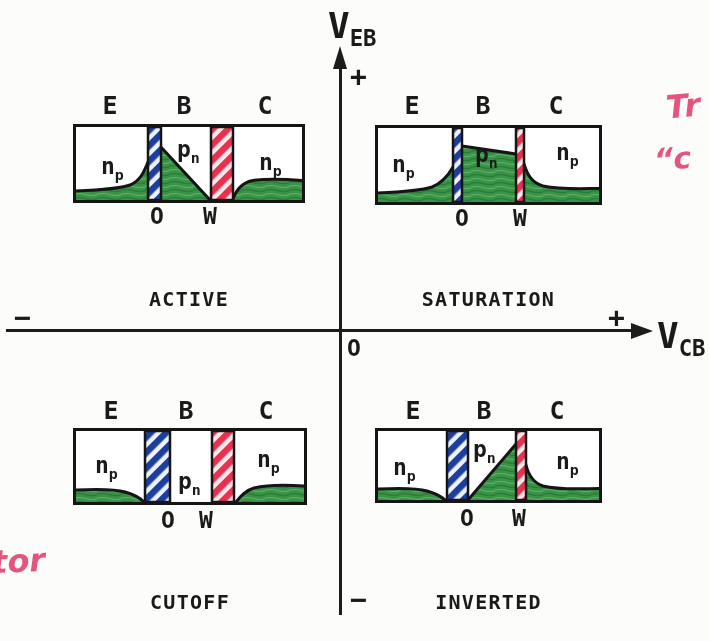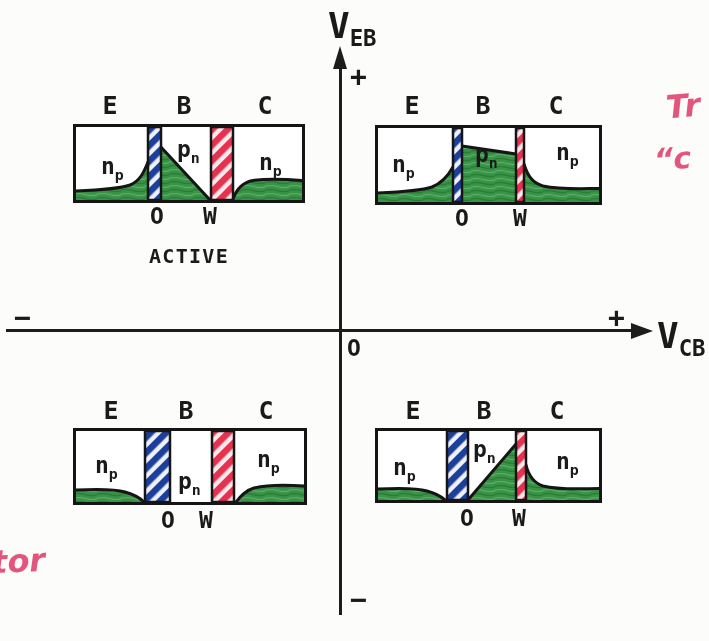--- a/index.html
+++ b/index.html
@@ -21,21 +21,21 @@
   .origin-label { position:absolute; font-size:23px; font-weight:bold; line-height:1; }
   
   .quad { position:absolute; }
   .quad svg.device { position:absolute; left:0; }
   .region-lbl { position:absolute; top:0; transform:translateX(-50%);
     font-size:25px; font-weight:bold; line-height:1; }
   .carrier { position:absolute; font-size:23px; font-weight:bold; line-height:1; }
   .carrier sub { font-size:0.65em; }
   .ow { position:absolute; transform:translateX(-50%); font-size:23px; font-weight:bold; line-height:1; }
   .quad-title { position:absolute; left:0; width:100%; text-align:center;
-    font-size:20px; font-weight:bold; letter-spacing:1.3px; line-height:1; }
+    font-size:20px; font-weight:bold; letter-spacing:1.3px; line-height:1;margin-top:43px; }
   .edge { fill:none; stroke:#151515; stroke-width:3; stroke-linecap:round; }
   
   .note { position:absolute; font-family:"DejaVu Sans", sans-serif; font-style:italic;
     font-weight:bold; color:#e4557e; line-height:1; }
   .note-tr { left:666px; top:90px; font-size:32px; transform:rotate(-5deg); }
   .note-quote { left:654px; top:144px; font-size:30px; transform:rotate(-4deg); }
   .note-tor { left:-8px; top:545px; font-size:32px; transform:rotate(-3deg); }
 </style>
 </head>
 <body>
@@ -112,20 +112,21 @@
       <path class="edge" d="M149,39 C153,52 158,58 168,61 C187,65 211,63.5 224,63.5"></path>
       <rect x="78" y="3" width="9" height="74" fill="url(#patBlue)" stroke="#151515" stroke-width="2.5"></rect>
       <rect x="141" y="3" width="8" height="74" fill="url(#patRed)" stroke="#151515" stroke-width="2.5"></rect>
       <rect x="1.5" y="1.5" width="224" height="77" fill="none" stroke="#151515" stroke-width="3"></rect>
     </svg>
     <span class="carrier" style="left:17px; top:60px"><span>n</span><sub>p</sub></span>
     <span class="carrier" style="left:100px; top:50px"><span>p</span><sub>n</sub></span>
     <span class="carrier" style="left:181px; top:48px"><span>n</span><sub>p</sub></span>
     <span class="ow" style="left:87px; top:114px">O</span>
     <span class="ow" style="left:145px; top:114px">W</span>
+    <div class="quad-title" style="top:153px">SATURATION</div>
   </section>
 
   <section class="quad" style="left:73px; top:398px; width:234px; height:175px">
     <span class="region-lbl" style="left:38px">E</span>
     <span class="region-lbl" style="left:113px">B</span>
     <span class="region-lbl" style="left:193px">C</span>
     <svg class="device" style="top:30px" width="234" height="77" viewBox="0 0 234 77">
       <rect x="0" y="0" width="234" height="77" fill="#ffffff"></rect>
       <path d="M3,74 L3,62 C24,61 42,61 52,64 C61,66.5 67,70 71,74 Z" fill="url(#patGreen)"></path>
       <path class="edge" d="M3,62 C24,61 42,61 52,64 C61,66.5 67,70 71,74"></path>
@@ -133,20 +134,21 @@
       <path class="edge" d="M163,74 C167,69 172,62.5 181,60 C197,56 217,57 231,58"></path>
       <rect x="72" y="3" width="25" height="71" fill="url(#patBlue)" stroke="#151515" stroke-width="2.5"></rect>
       <rect x="139" y="3" width="22" height="71" fill="url(#patRed)" stroke="#151515" stroke-width="2.5"></rect>
       <rect x="1.5" y="1.5" width="231" height="74" fill="none" stroke="#151515" stroke-width="3"></rect>
     </svg>
     <span class="carrier" style="left:22px; top:56px"><span>n</span><sub>p</sub></span>
     <span class="carrier" style="left:105px; top:72px"><span>p</span><sub>n</sub></span>
     <span class="carrier" style="left:184px; top:50px"><span>n</span><sub>p</sub></span>
     <span class="ow" style="left:95px; top:111px">O</span>
     <span class="ow" style="left:133px; top:111px">W</span>
+    <div class="quad-title" style="top:151px">CUTOFF</div>
   </section>
 
   <section class="quad" style="left:375px; top:398px; width:227px; height:175px">
     <span class="region-lbl" style="left:38px">E</span>
     <span class="region-lbl" style="left:109px">B</span>
     <span class="region-lbl" style="left:182px">C</span>
     <svg class="device" style="top:30px" width="227" height="75" viewBox="0 0 227 75">
       <rect x="0" y="0" width="227" height="75" fill="#ffffff"></rect>
       <path d="M3,72 L3,61 C24,60 42,60 52,63 C60,65 66,68.5 70,72 Z" fill="url(#patGreen)"></path>
       <path class="edge" d="M3,61 C24,60 42,60 52,63 C60,65 66,68.5 70,72"></path>
@@ -156,19 +158,20 @@
       <path class="edge" d="M151,37 C154,49 159,55 168,58 C186,62.5 211,60.5 224,60.5"></path>
       <rect x="72" y="3" width="21" height="69" fill="url(#patBlue)" stroke="#151515" stroke-width="2.5"></rect>
       <rect x="141" y="3" width="10" height="69" fill="url(#patRed)" stroke="#151515" stroke-width="2.5"></rect>
       <rect x="1.5" y="1.5" width="224" height="72" fill="none" stroke="#151515" stroke-width="3"></rect>
     </svg>
     <span class="carrier" style="left:18px; top:58px"><span>n</span><sub>p</sub></span>
     <span class="carrier" style="left:98px; top:40px"><span>p</span><sub>n</sub></span>
     <span class="carrier" style="left:181px; top:52px"><span>n</span><sub>p</sub></span>
     <span class="ow" style="left:92px; top:109px">O</span>
     <span class="ow" style="left:144px; top:109px">W</span>
+    <div class="quad-title" style="top:151px">INVERTED</div>
   </section>
 
   <div class="note note-tr">Tr</div>
   <div class="note note-quote">“c</div>
   <div class="note note-tor">tor</div>
 
 </div>
 
 </body></html>

